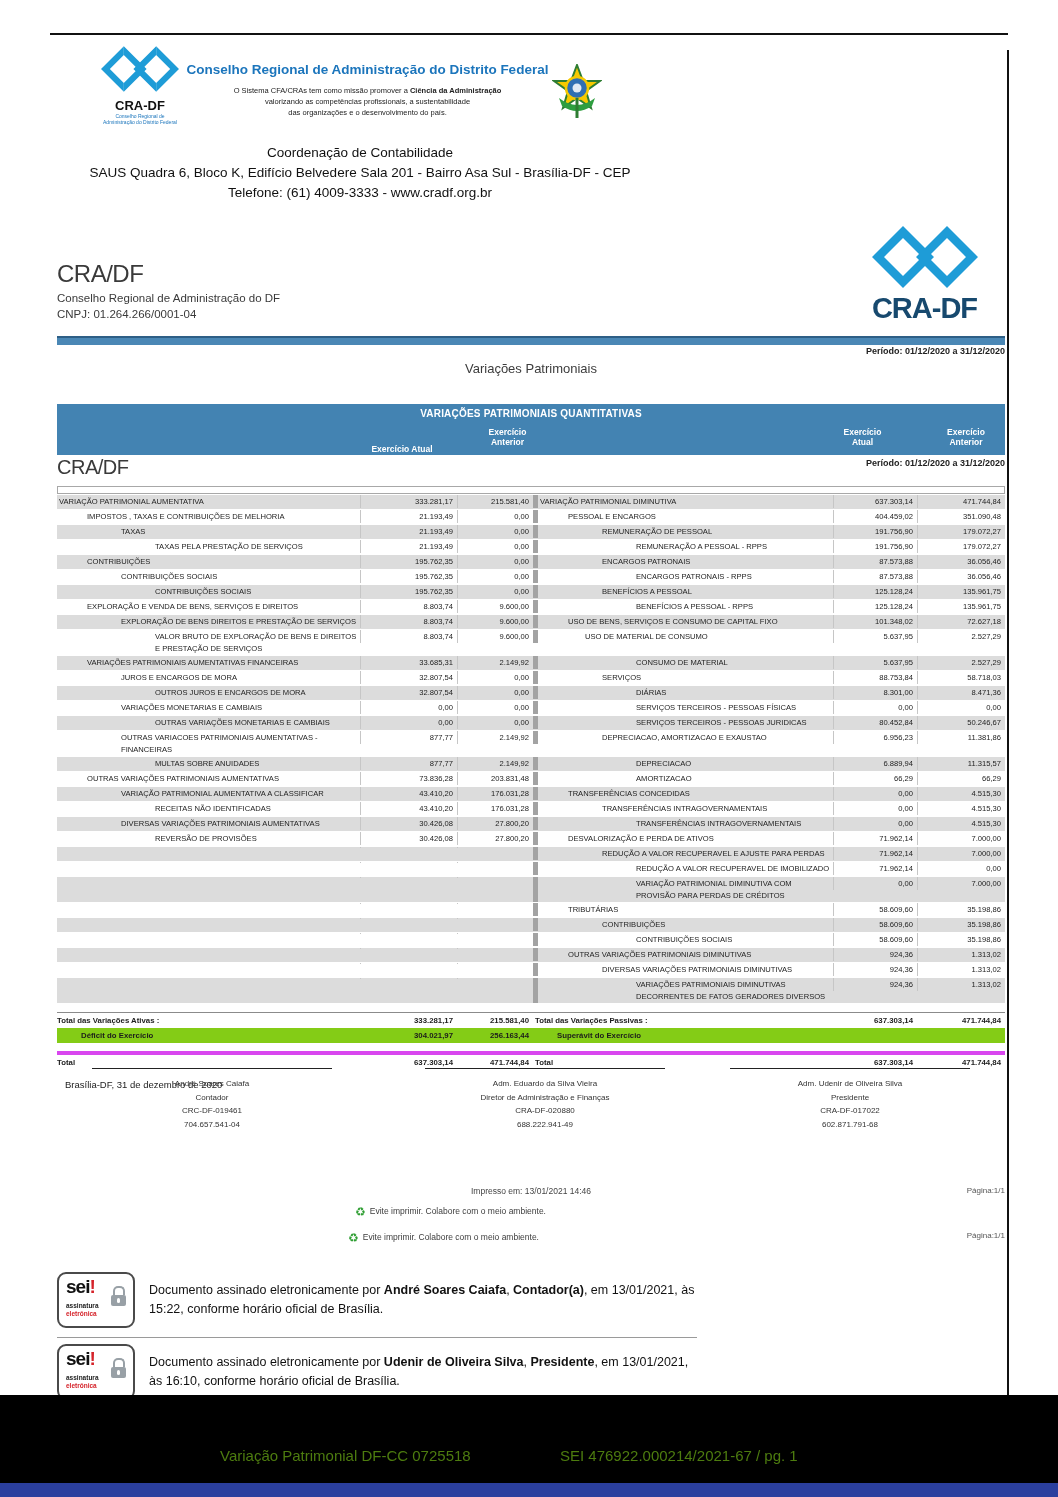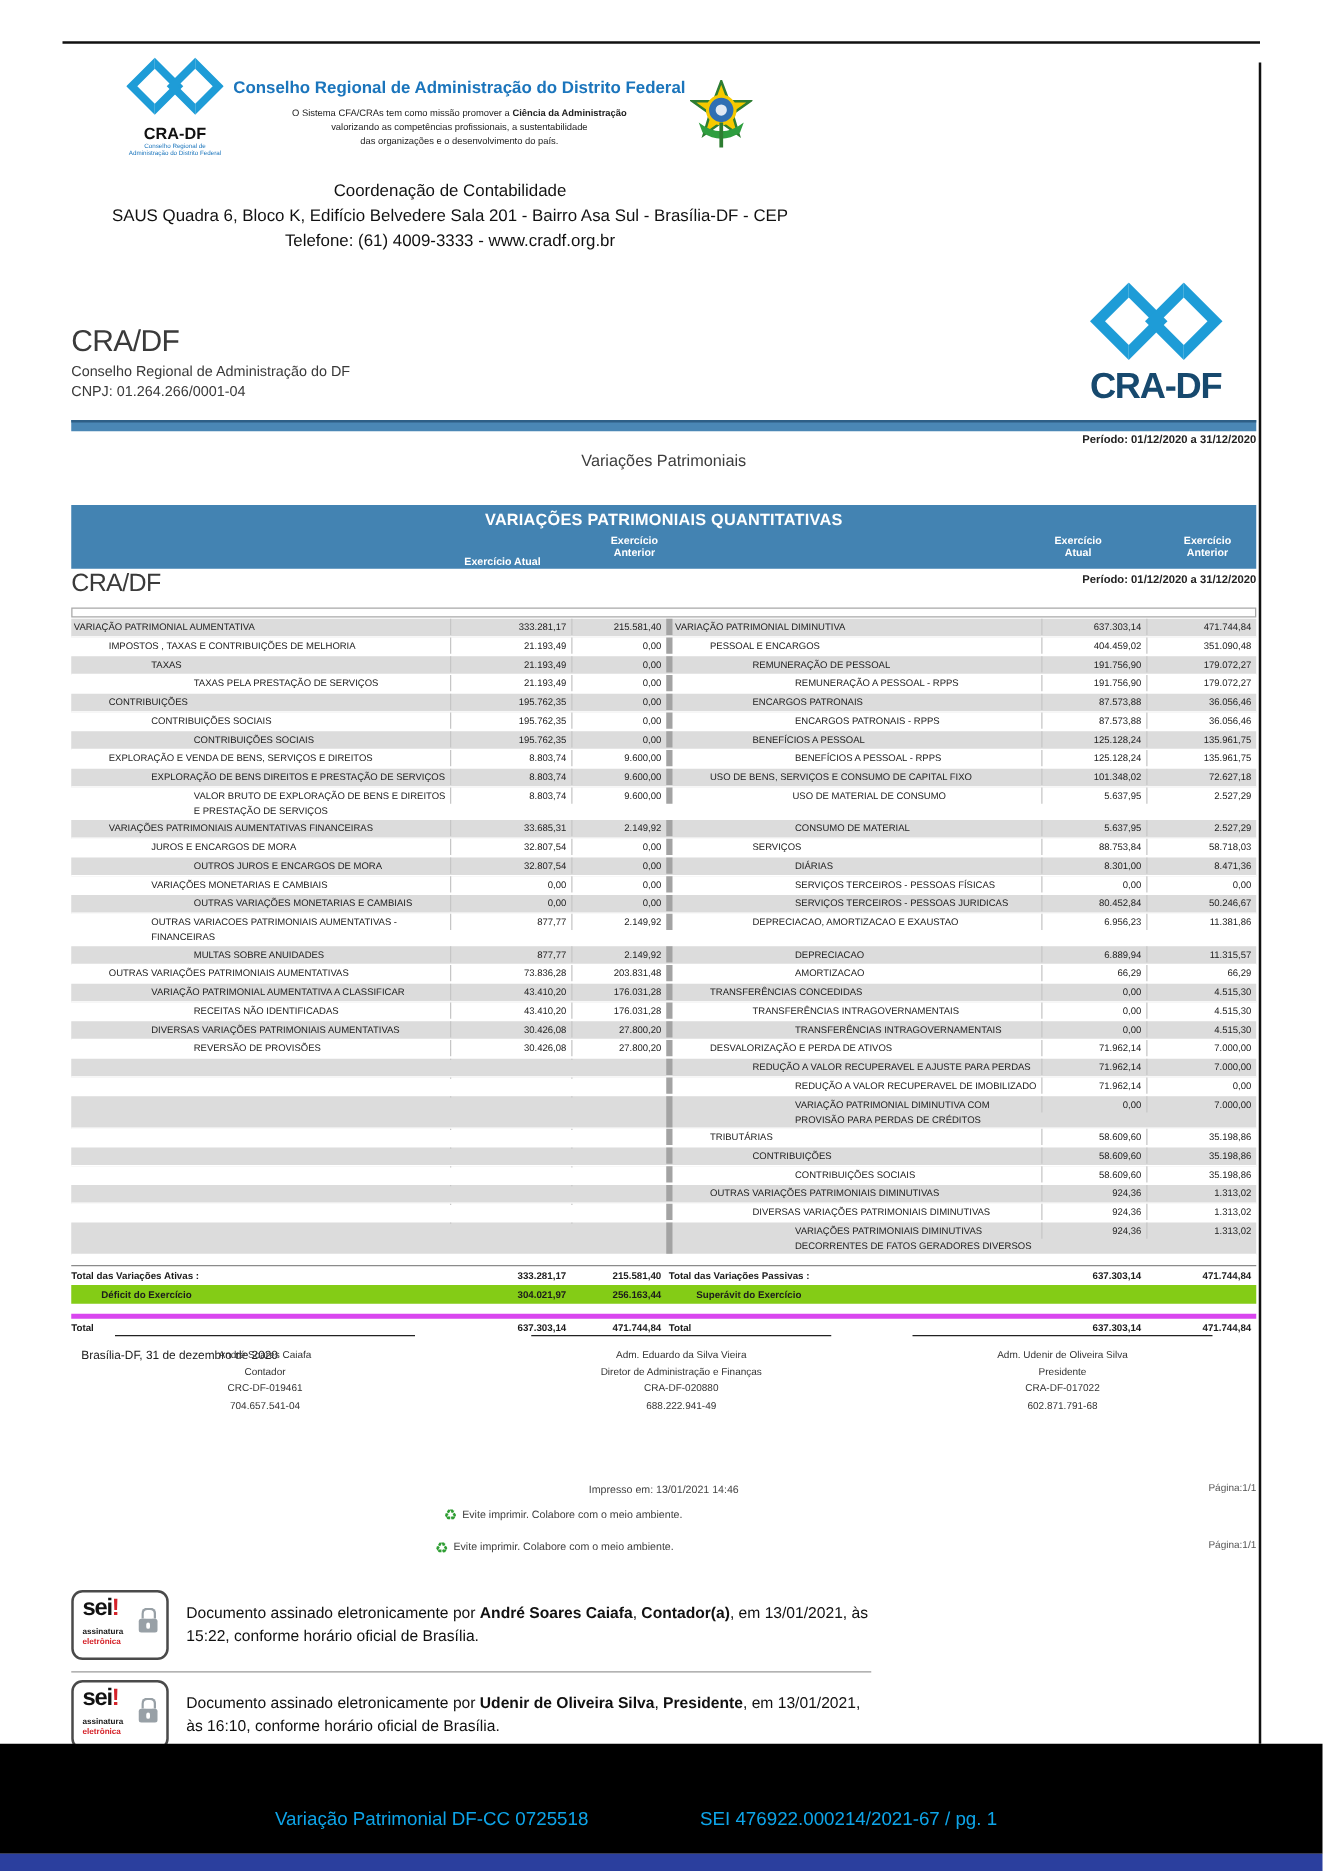--- a/index.html
+++ b/index.html
@@ -22,21 +22,21 @@
   .entity{left:57px;top:260px;}
   .entity .big{font-size:24px;color:#3a3a3a;letter-spacing:-.5px;}
   .entity .sub{font-size:11.5px;color:#3a3a3a;margin-top:4px;}
   .biglogo{left:862px;top:226px;width:125px;text-align:center;}
   .biglogo .txt{font-size:29px;font-weight:bold;color:#17496e;letter-spacing:-1px;margin-top:0px;}
   .rule{left:57px;top:336px;width:948px;height:7px;background:#4a87b5;border-top:2px solid #2e5f86;}
   .periodo1{left:57px;top:346px;width:948px;text-align:right;font-size:9px;font-weight:bold;color:#222;}
   .rpt-title{left:57px;top:361px;width:948px;text-align:center;font-size:13px;color:#3c3c3c;}
   
   .band{left:57px;top:404px;width:948px;height:51px;background:#4383b2;color:#fff;}
-  .band .bt{position:absolute;left:0;top:4px;width:100%;text-align:center;font-size:13px;font-weight:bold;letter-spacing:.2px;}
+  .band .bt{position:absolute;left:0;top:4px;width:100%;text-align:center;font-size:10px;font-weight:bold;letter-spacing:.2px;}
   .band .ch{position:absolute;font-size:8.5px;font-weight:bold;text-align:center;line-height:10px;}
   .hdr2{left:57px;top:456px;width:948px;}
   .hdr2 .big{font-size:20px;color:#3a3a3a;float:left;letter-spacing:-.5px;}
   .hdr2 .per{float:right;font-size:9px;font-weight:bold;color:#222;margin-top:2px;}
   
   .tablewrap{left:57px;top:486px;width:948px;}
   .topstrip{height:6px;border:1px solid #a8a8a8;background:#fff;margin-bottom:1px;}
   .trow{display:grid;grid-template-columns:303px 97px 76px 300px 84px 88px;border-bottom:1px solid #fff;min-height:14px;align-items:start;}
   .trow.odd{background:#dcdcdc;}
   .tcell{font-size:7.6px;line-height:12px;padding-top:1px;color:#222;}
@@ -64,21 +64,21 @@
   .seilogo .s i{font-style:normal;color:#d5232a;}
   .seilogo .a1{position:absolute;left:7px;top:28px;font-size:6.5px;color:#1a1a1a;font-weight:bold;}
   .seilogo .a2{position:absolute;left:7px;top:36px;font-size:6.5px;color:#d5232a;font-weight:bold;}
   .lock{position:absolute;right:6px;top:12px;width:16px;}
   .lock .sh{width:8px;height:7px;border:2.5px solid #98a0a6;border-bottom:none;border-radius:5px 5px 0 0;margin:0 auto;}
   .lock .bd{width:15px;height:11px;background:#98a0a6;border-radius:2px;position:relative;}
   .lock .bd:after{content:"";position:absolute;left:5.5px;top:3px;width:3px;height:5px;background:#fff;border-radius:2px;}
   .seitext{font-size:12.5px;line-height:19px;color:#111;}
   .seisep{left:57px;width:640px;height:1px;background:#9a9a9a;}
   
-  .blackband{left:0;top:1395px;width:1058px;height:88px;background:#000;color:#0ea5e9;}
+  .blackband{left:0;top:1395px;width:1058px;height:88px;background:#000;color:#4d7c0f;}
   .blackband .txt{position:absolute;top:52px;left:0;width:100%;font-size:15px;}
   .blackband .l{position:absolute;left:220px;}
   .blackband .r{position:absolute;left:560px;}
   .bluebar{left:0;top:1483px;width:1058px;height:14px;background:#2b3f9e;}
   .clearfix:after{content:"";display:block;clear:both;}
 </style>
 </head>
 <body>
 
 <div class="abs topline"></div>
@@ -235,21 +235,21 @@
         <div class="tcell num">8.803,74</div>
         <div class="tcell num">9.600,00</div>
         <div class="tcell rlab" style="padding-left: 30px;">USO DE BENS, SERVIÇOS E CONSUMO DE CAPITAL FIXO</div>
         <div class="tcell num">101.348,02</div>
         <div class="tcell num">72.627,18</div>
       </div>
       <div class="trow">
         <div class="tcell" style="padding-left: 98px;">VALOR BRUTO DE EXPLORAÇÃO DE BENS E DIREITOS E PRESTAÇÃO DE SERVIÇOS</div>
         <div class="tcell num">8.803,74</div>
         <div class="tcell num">9.600,00</div>
-        <div class="tcell rlab" style="padding-left: 96px;">USO DE MATERIAL DE CONSUMO</div>
+        <div class="tcell rlab" style="padding-left: 47px;">USO DE MATERIAL DE CONSUMO</div>
         <div class="tcell num">5.637,95</div>
         <div class="tcell num">2.527,29</div>
       </div>
       <div class="trow odd">
         <div class="tcell" style="padding-left: 30px;">VARIAÇÕES PATRIMONIAIS AUMENTATIVAS FINANCEIRAS</div>
         <div class="tcell num">33.685,31</div>
         <div class="tcell num">2.149,92</div>
         <div class="tcell rlab" style="padding-left: 98px;">CONSUMO DE MATERIAL</div>
         <div class="tcell num">5.637,95</div>
         <div class="tcell num">2.527,29</div>

